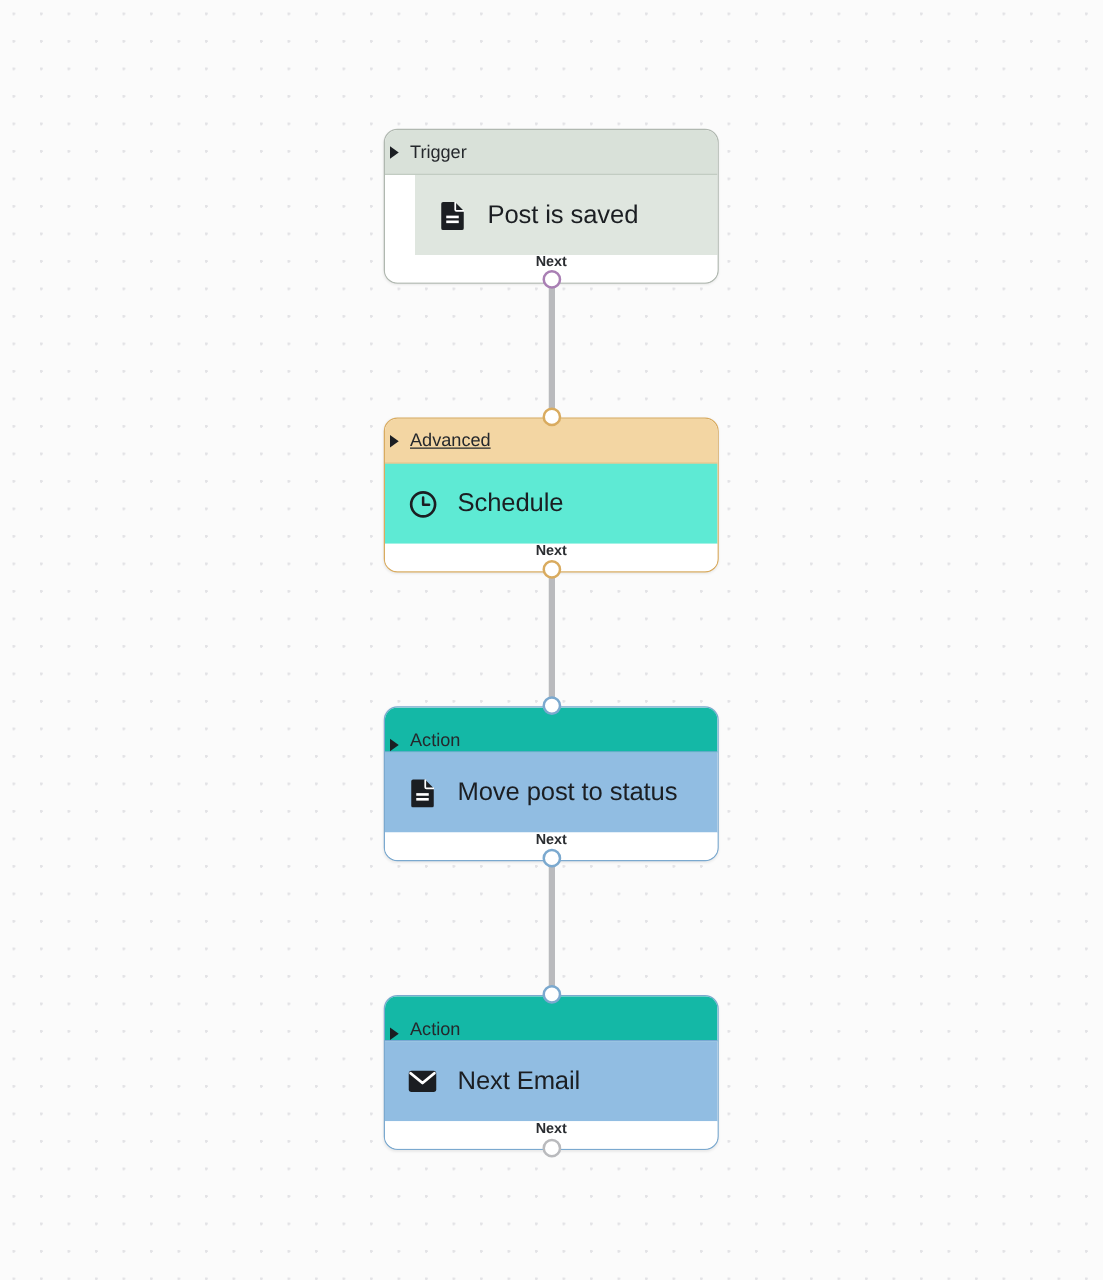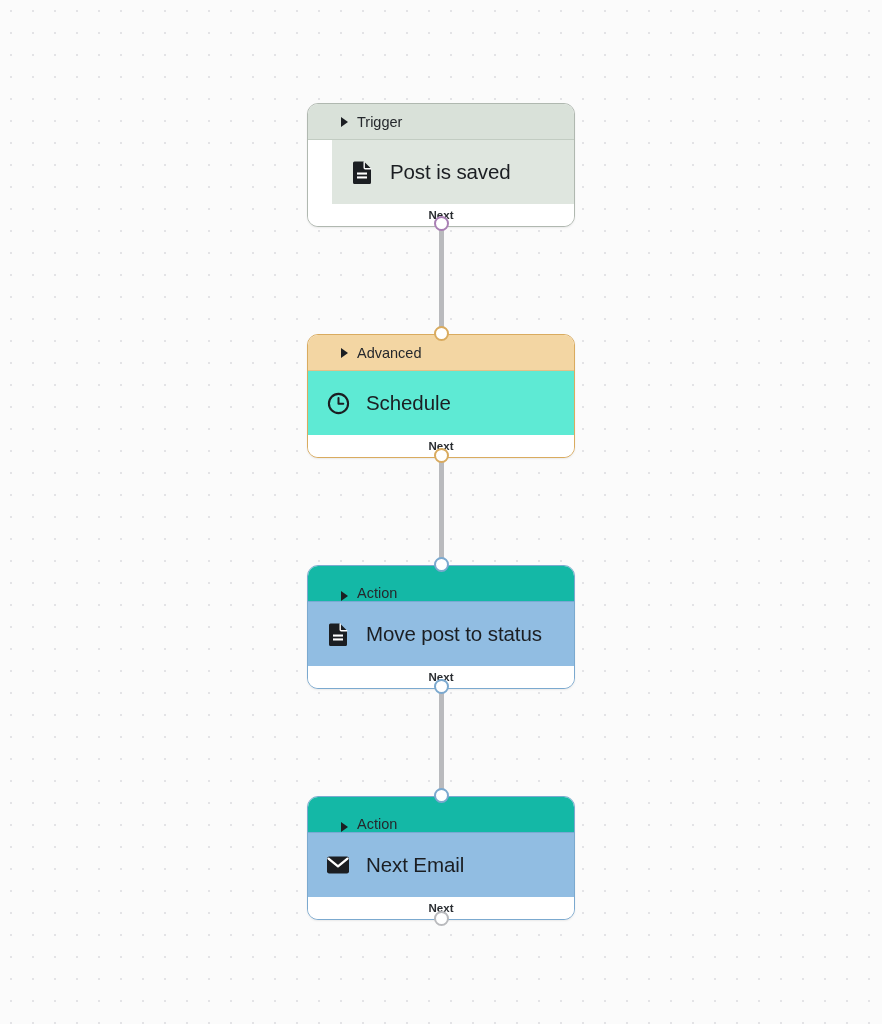--- a/index.html
+++ b/index.html
@@ -43,21 +43,21 @@
     box-sizing: border-box;
     border: 1.5px solid #b8b8b8;
     background: #ffffff;
     overflow: hidden;
     box-shadow: 0 1px 2px rgba(0,0,0,0.07);
   }
   .node-header {
     height: 36px;
     display: flex;
     align-items: center;
-    padding-left: 33px;
+    padding-left: 4px;
     font-size: 14.5px;
     color: #25282c;
     box-sizing: border-box;
   }
   .node-header .tri {
     width: 0;
     height: 0;
     border-left: 7px solid #1b1e22;
     border-top: 5px solid transparent;
     border-bottom: 5px solid transparent;
@@ -82,35 +82,35 @@
   }
   .node-title {
     font-size: 20.5px;
     color: #1b1e22;
     letter-spacing: -0.1px;
   }
   .node-footer {
     height: 22px;
     background: #ffffff;
     display: flex;
-    align-items: center;
+    align-items: flex-start;
     justify-content: center;
     font-size: 11.5px;
     color: #2a2d31;
     font-weight: 600;
     box-sizing: border-box;
   }
 
   
   .node.trigger { border-color: #b0b8b0; }
   .node.trigger .node-header { background: #d9e1d9; border-bottom: 1px solid #c2ccc2; }
   .node.trigger .node-body   { background: #dfe6df; margin-left: 24px; }
 
   .node.advanced { border-color: #d9ab5f; }
-  .node.advanced .node-header { background: #f3d6a3; border-bottom: 1px solid #e3c189; }
+  .node.advanced .node-header { background: #f3d6a3; border-bottom: 1px solid #e3c189; text-decoration: underline; }
   .node.advanced .node-body   { background: #5eead4; }
 
   .node.action { border-color: #7ba9cf; }
   .node.action .node-header { background: #14b8a6; border-bottom: 1px solid #79a9d3; align-items: flex-end; }
   .node.action .node-body   { background: #91bde2; }
 
   
   .handle {
     position: absolute;
     width: 15px;

